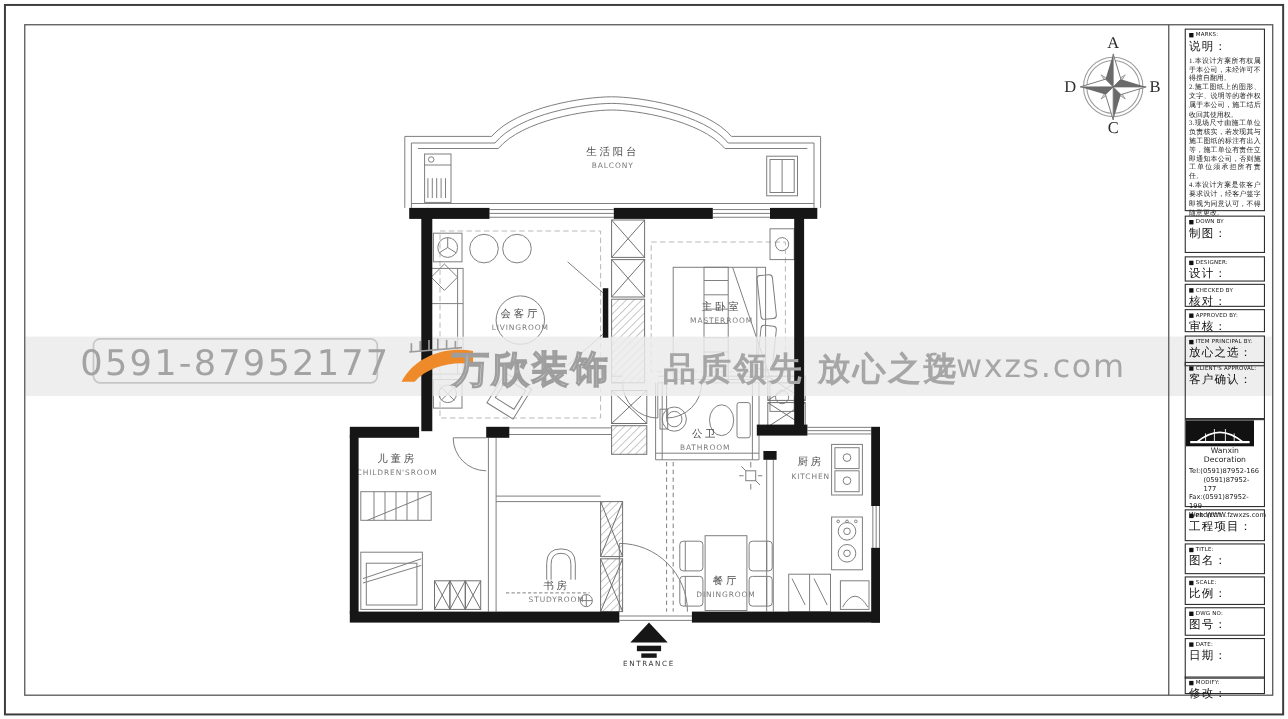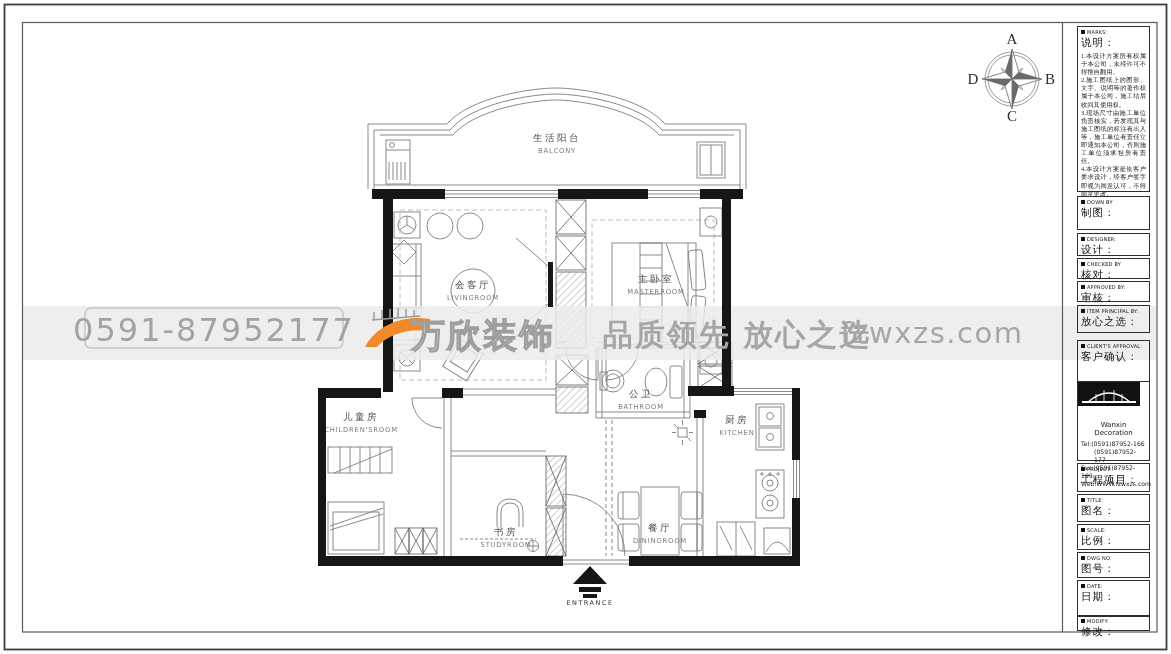--- a/index.html
+++ b/index.html
@@ -21,21 +21,21 @@
       box-sizing:border-box;padding:2px 3px;color:#111;}
   .tb .en{display:flex;align-items:center;gap:2px;font-size:5px;line-height:6px;color:#111;
           letter-spacing:0.2px;white-space:nowrap;overflow:hidden;}
   .sq{display:inline-block;width:4px;height:4px;background:#111;flex:none;}
   .tb .cn{font-size:10.5px;line-height:12px;margin-top:2px;letter-spacing:1px;
           font-family:Liberation Mono, monospace;}
   .tb .body{font-size:6.3px;line-height:8.1px;margin-top:3px;color:#222;text-align:justify;
             white-space:pre-line;font-family:"Liberation Serif","DejaVu Serif",serif;}
   .logo-box{text-align:center;padding-top:4px;}
   .logo-cn{font-size:13px;font-weight:bold;letter-spacing:1px;margin-top:1px;}
-  .logo-en{font-size:7px;color:#222;margin-top:16px;}
+  .logo-en{font-size:7px;color:#222;margin-top:1px;}
   .contact{margin-top:3px;text-align:left;font-size:6.1px;line-height:8px;color:#222;}
   .contact .ind{padding-left:13px;}
   
   .footer-title{position:absolute;left:902px;top:589px;font:24px "Liberation Serif","DejaVu Serif",serif;
                 color:#2b2b2b;letter-spacing:3px;border-bottom:4px double #4a4a4a;padding:0 4px 2px 4px;}
 </style>
 </head>
 <body>
 
 <div class="page">
@@ -421,21 +421,21 @@
       </div>
   <div class="cn">审核：</div>
 </div>
 <div class="tb" style="top:305px;height:28px">
   <div class="en">
         <span class="sq"></span>
         <span>ITEM PRINCIPAL BY:</span>
       </div>
   <div class="cn">放心之选：</div>
 </div>
-<div class="tb" style="top:340px;height:42px">
+<div class="tb" style="top:329px;height:52px">
   <div class="en">
         <span class="sq"></span>
         <span>CLIENT'S APPROVAL:</span>
       </div>
   <div class="cn">客户确认：</div>
 </div>
 
 <div class="tb logo-box" style="top:381px;height:80px">
   <svg width="62" height="24" viewBox="0 0 62 24">
     <rect x="0" y="0" width="62" height="24" fill="#111"></rect>

